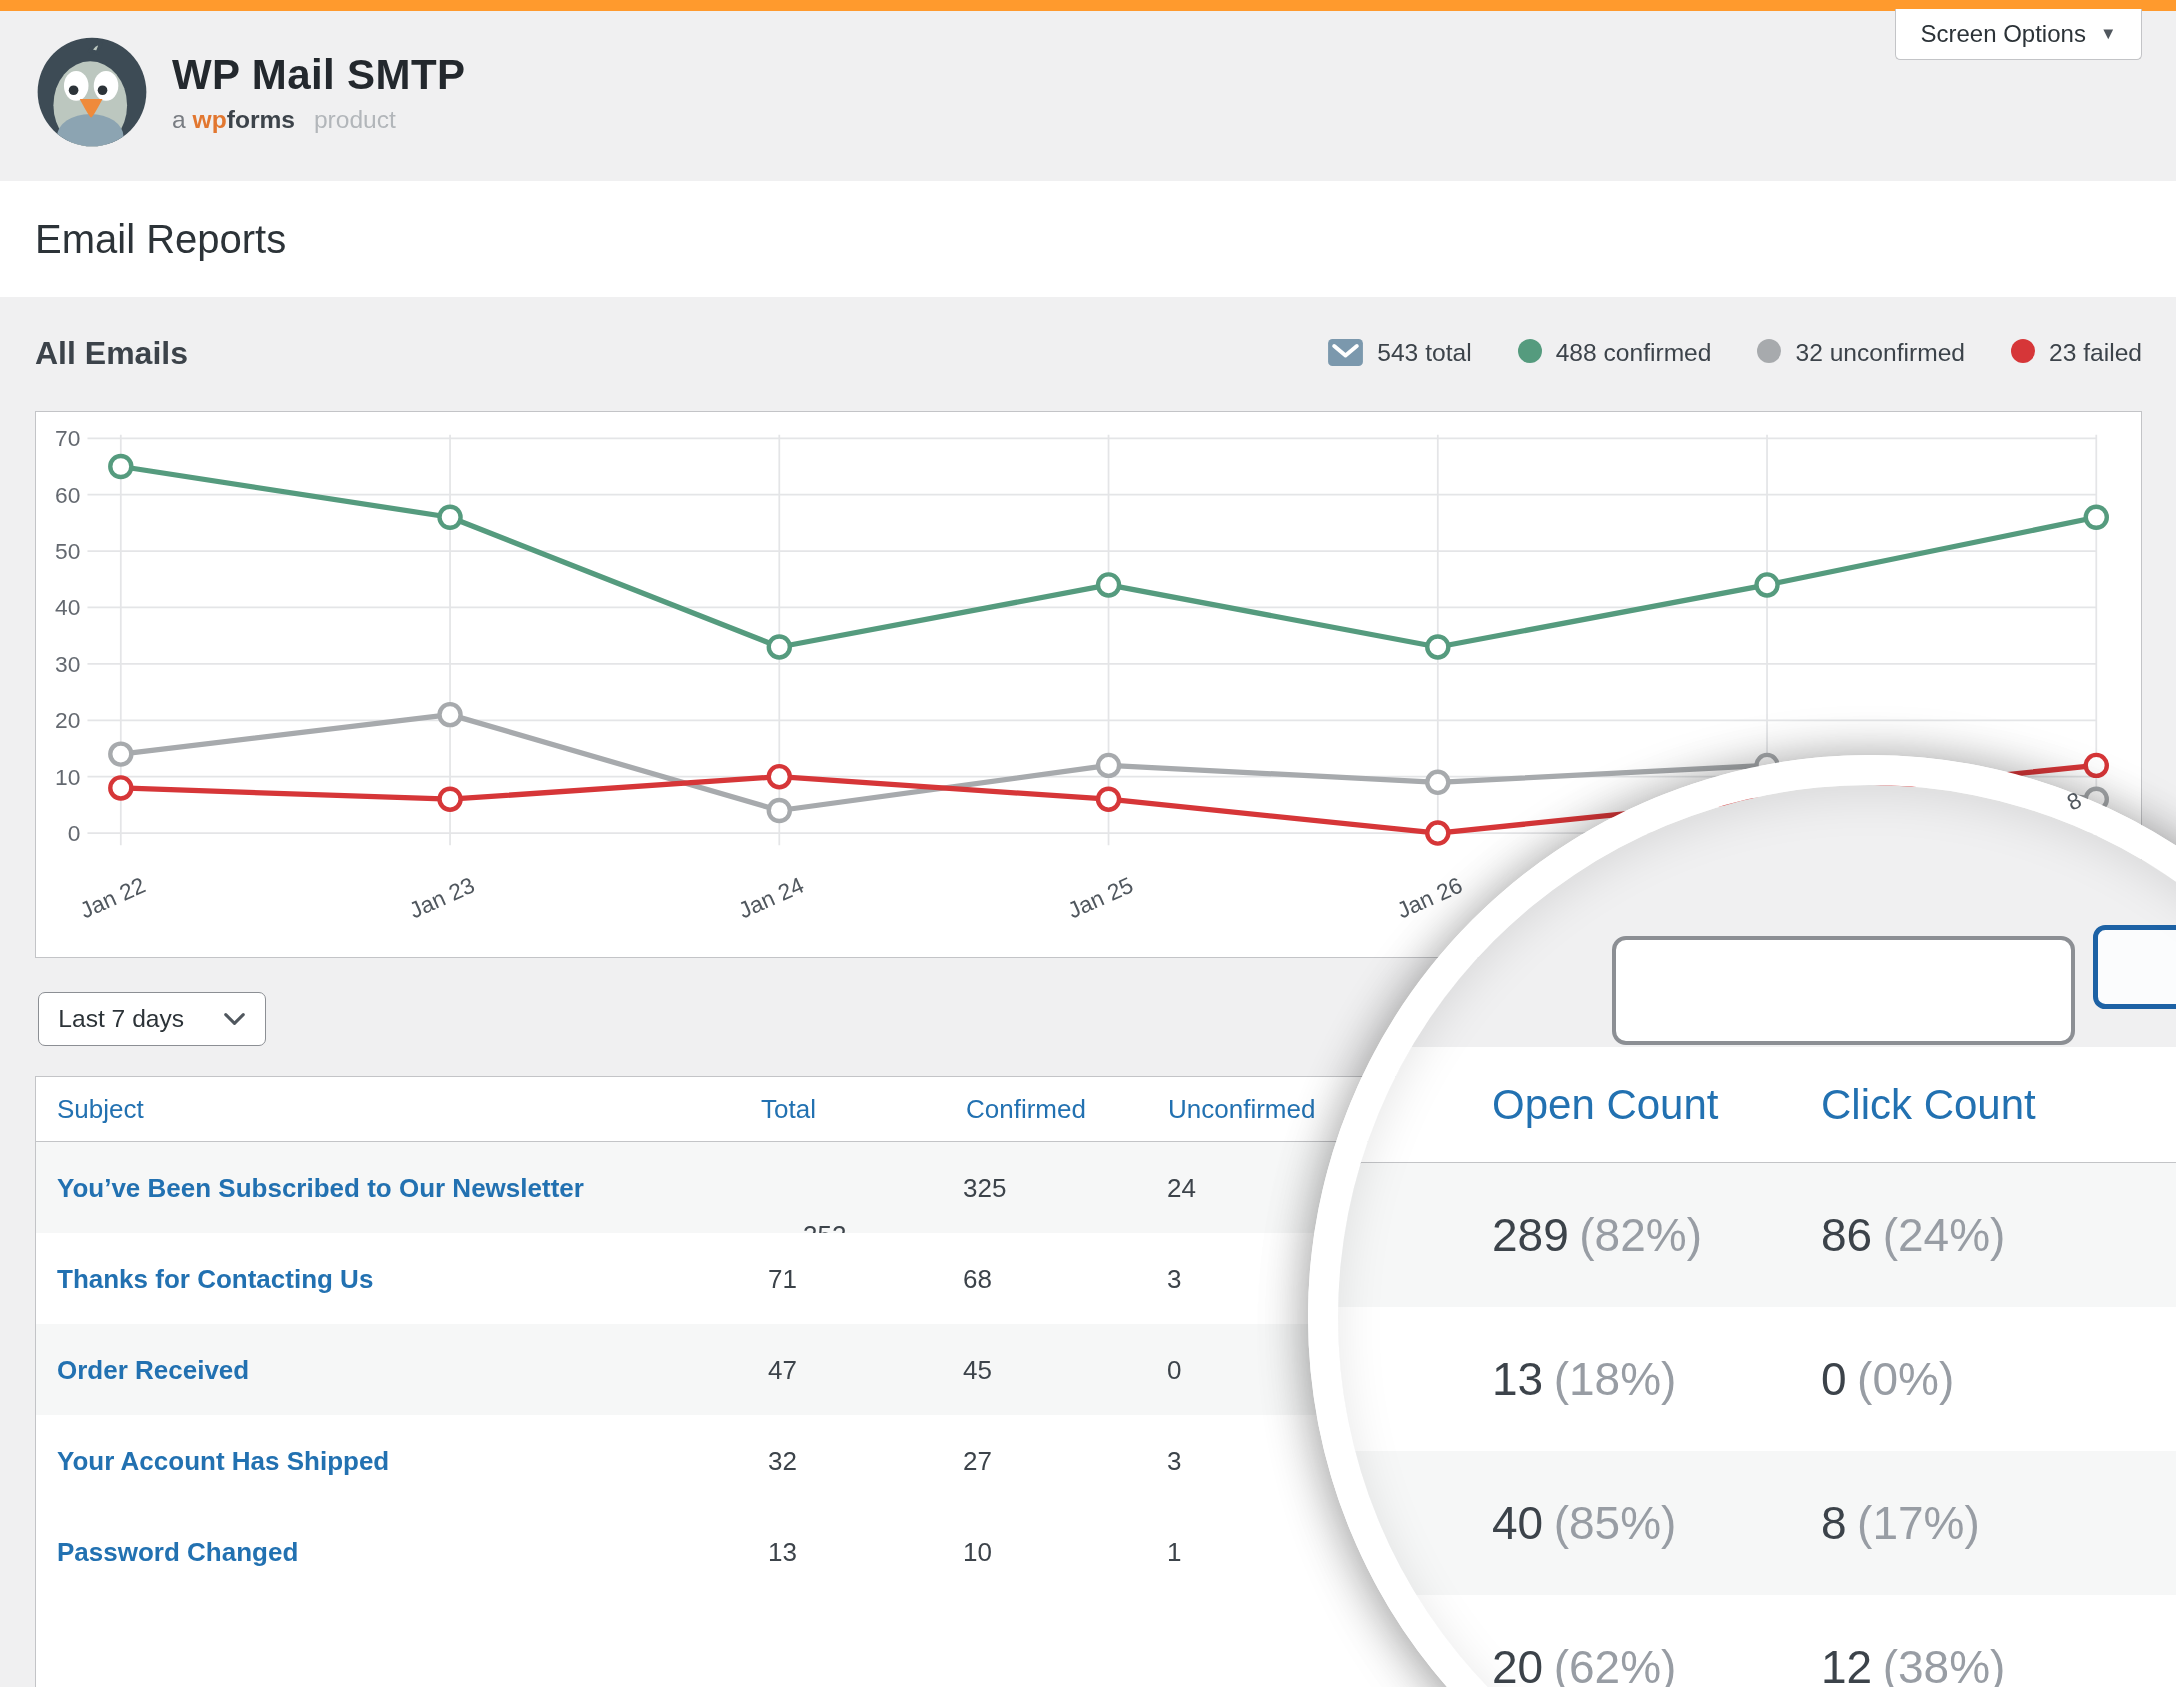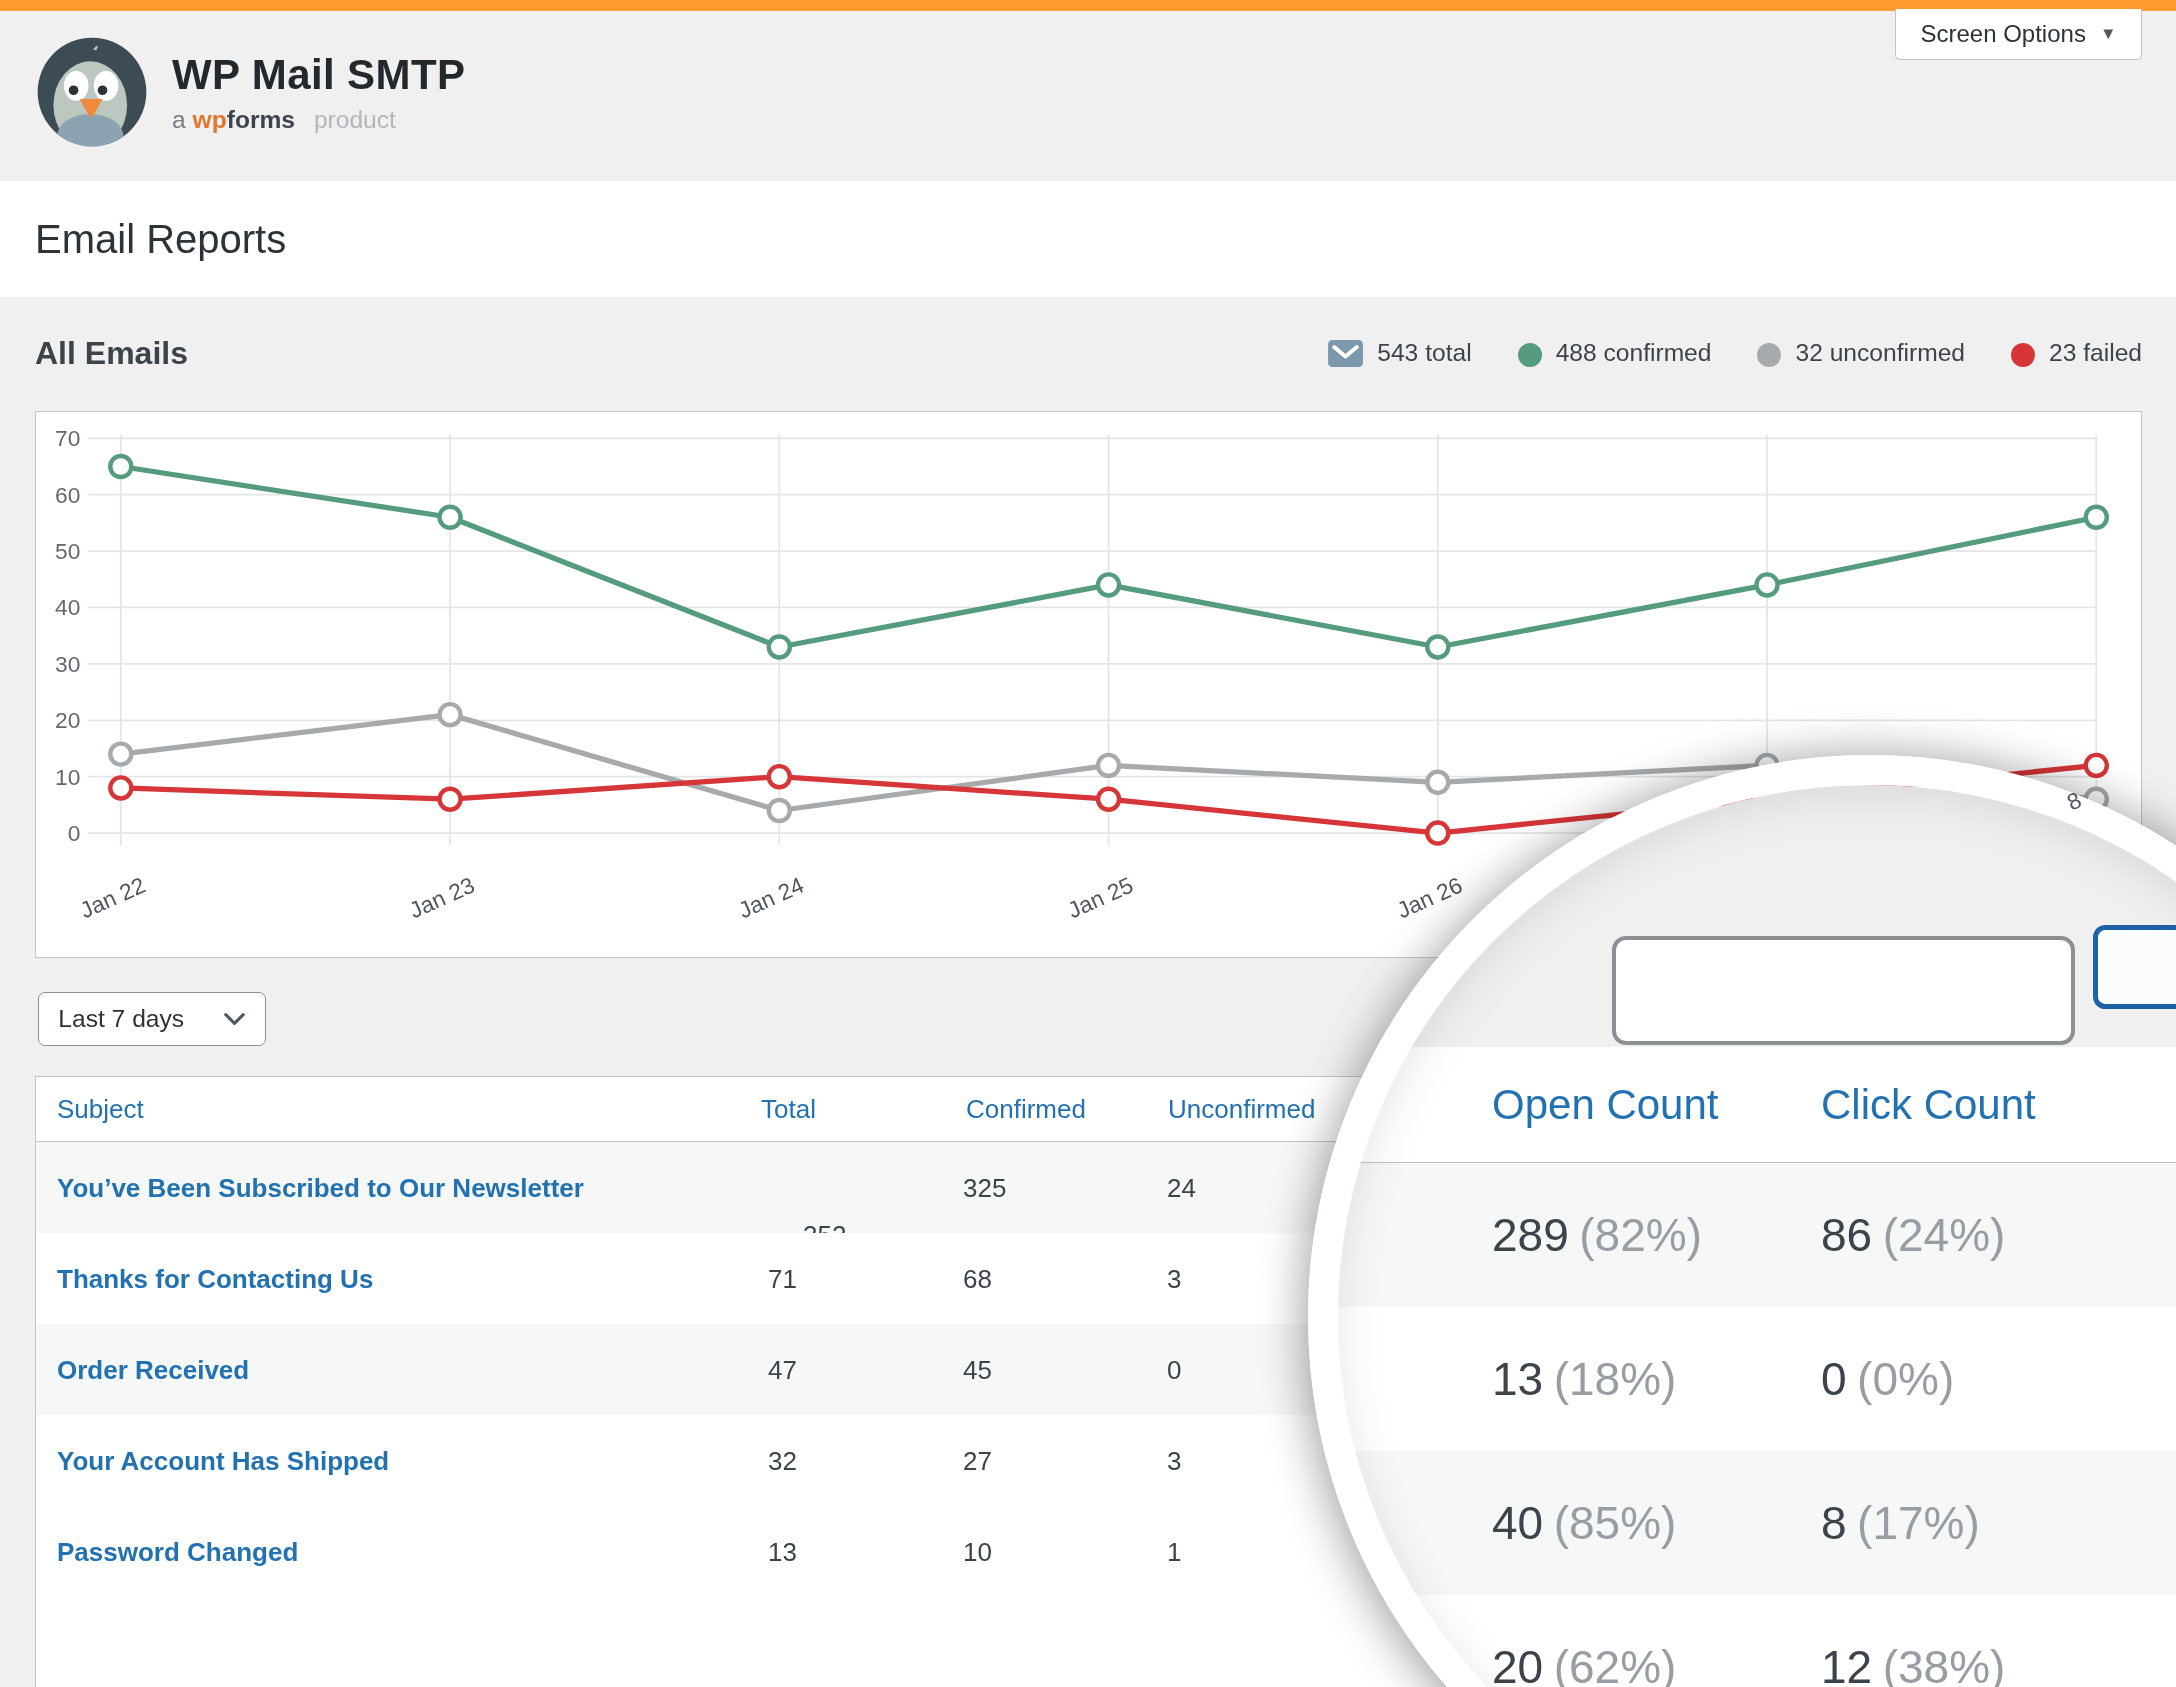--- a/index.html
+++ b/index.html
@@ -24,21 +24,21 @@
     border:1.8px solid var(--panel-border);border-top:none;border-radius:0 0 5.3px 5.3px;
     display:flex;align-items:center;gap:14px;padding:0 24.6px;cursor:pointer;}
   #screen-options .so-label{font-size:24px;color:#2c3338;}
   #screen-options .so-caret{font-size:16.7px;color:#50575e;}
 
   #title-band{position:absolute;left:0;top:181px;width:2177px;height:116px;background:#fff;display:flex;align-items:center;}
   #page-title{margin-left:35px;font-size:40px;font-weight:400;color:#2c3338;}
 
   #section-title{position:absolute;left:35px;top:335px;font-size:32px;font-weight:600;color:var(--text);}
   #legend{position:absolute;right:35px;top:339px;display:flex;align-items:center;gap:46px;}
-  .legend-item{display:flex;align-items:flex-end;gap:14px;font-size:24.6px;color:var(--text);}
+  .legend-item{display:flex;align-items:flex-start;gap:14px;font-size:24.6px;color:var(--text);}
   .legend-item .dot{width:24px;height:24px;border-radius:50%;display:inline-block;}
 
   
   #chart-panel{position:absolute;left:35px;top:411px;width:2107px;height:547px;background:#fff;border:1.8px solid var(--panel-border);}
 
   
   #range-select{position:absolute;left:38px;top:992px;height:54px;min-width:211px;background:#fff;
     border:1.8px solid #8c8f94;border-radius:7px;display:flex;align-items:center;gap:39px;padding:0 19.3px;cursor:pointer;}
   #range-select .rs-label{font-size:24.6px;color:#2c3338;}
 

